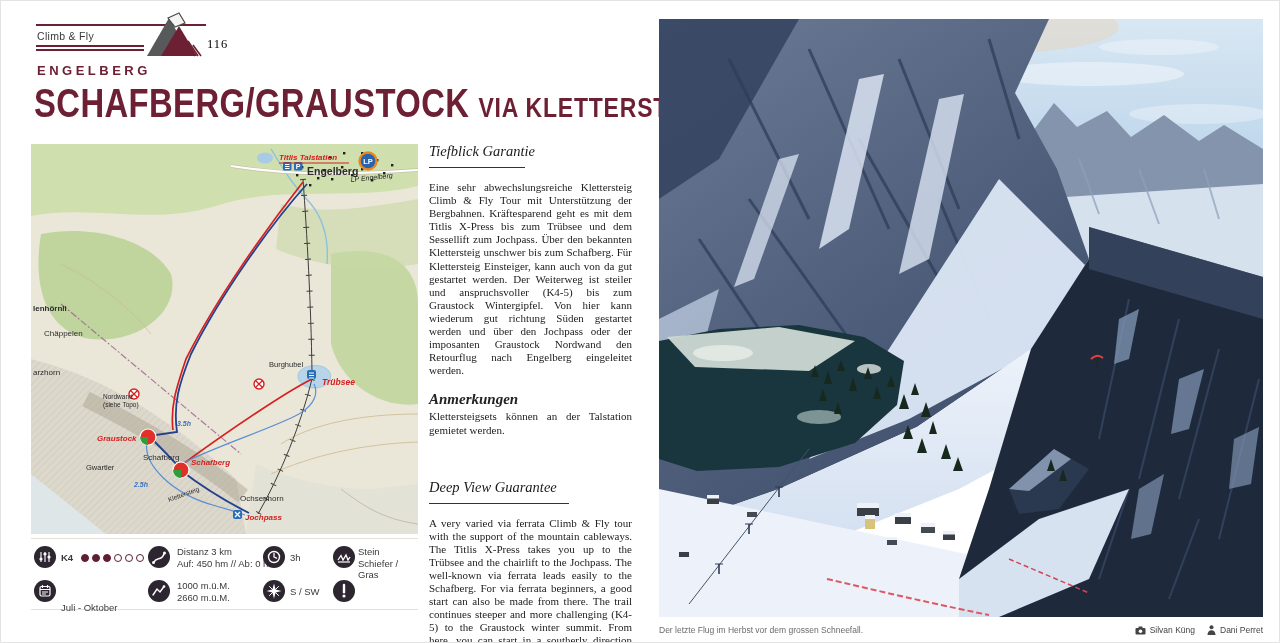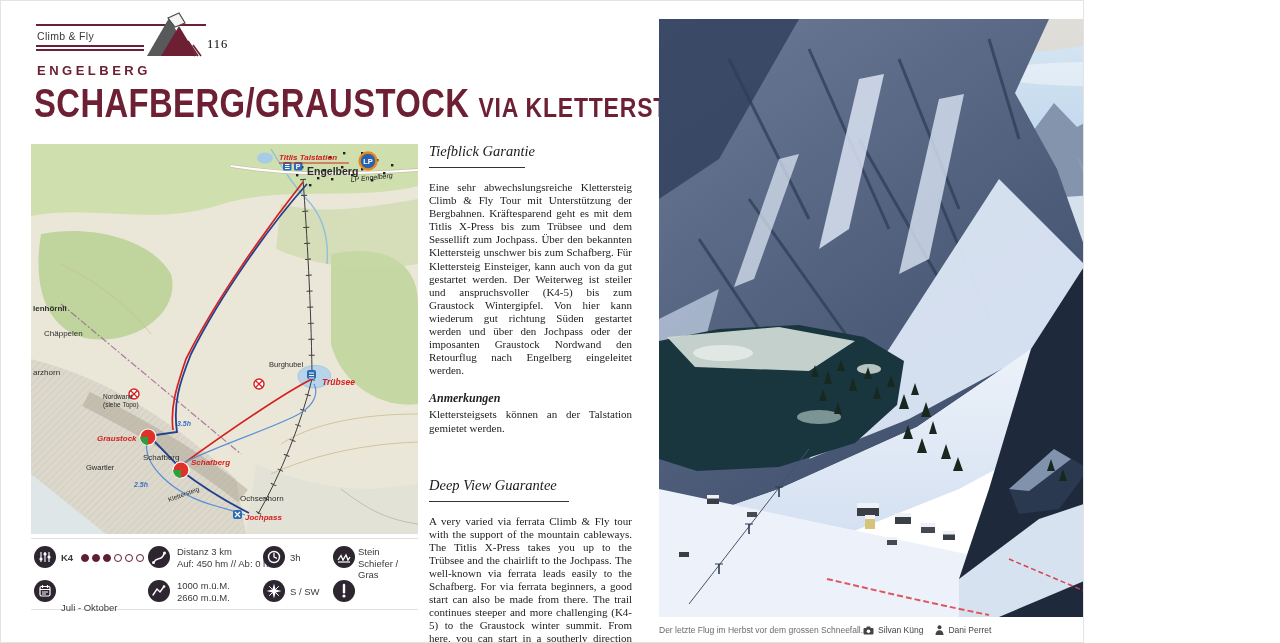--- a/index.html
+++ b/index.html
@@ -1,16 +1,16 @@
 <!DOCTYPE html>
 <html><head>
 <meta charset="utf-8">
 <style>
   html,body{margin:0;padding:0;background:#fff;}
-  #page{position:relative;width:1084px;height:643px;background:#ffffff;overflow:hidden;
+  #page{position:relative;width:1280px;height:643px;background:#ffffff;overflow:hidden;
         border:1px solid #e3e3e3;box-sizing:border-box;
         font-family:"Liberation Sans",sans-serif;color:#222;}
   
   .hdr-line{position:absolute;background:#6d2033;height:1.5px;}
   #hdr-series{position:absolute;left:36px;top:29px;font-size:10.5px;color:#3a3a3a;letter-spacing:.3px;}
   #hdr-logo{position:absolute;left:142px;top:10px;}
   #hdr-page{position:absolute;left:206px;top:36px;font-family:"Liberation Serif",serif;
             font-size:12.5px;color:#000000;letter-spacing:1px;}
   
   #loc{position:absolute;left:36px;top:62px;font-size:13px;font-weight:bold;
@@ -20,33 +20,33 @@
   #title-main{font-size:40px;font-weight:bold;color:#6d2033;letter-spacing:.5px;}
   #title-suffix{font-size:28px;font-weight:bold;color:#6d2033;letter-spacing:1px;}
   
   #map{position:absolute;left:30px;top:143px;width:387px;height:390px;overflow:hidden;}
   
   #textcol{position:absolute;left:428px;top:142px;width:203px;
            font-family:"Liberation Serif",serif;color:#222;}
   .col-h{font-style:italic;font-size:14.5px;color:#1a1a1a;font-weight:normal;margin:0;}
   .col-rule{height:1px;background:#333;margin:7px 0 13px 0;}
   .body-p{font-size:11px;line-height:13.1px;text-align:justify;margin:0;}
-  .sub-h{font-style:italic;font-weight:bold;font-size:12px;margin:14px 0 2px 0;}
+  .sub-h{font-style:italic;font-weight:bold;font-size:15px;margin:14px 0 2px 0;}
   
   .facts-rule{position:absolute;left:30px;width:387px;height:1px;background:#e4e1da;}
   .fact-icon{position:absolute;width:22px;height:22px;}
   .fact-text{position:absolute;font-size:9.5px;line-height:11.5px;color:#3a3a3a;}
   .dots{display:inline-flex;align-items:center;gap:3px;margin-left:8px;}
   .dot{width:8px;height:8px;border:1.5px solid #5d1f31;border-radius:50%;box-sizing:border-box;display:inline-block;}
   .dot.filled{background:#5d1f31;}
   #fact-diff-wrap{display:flex;align-items:center;}
   
   #photo{position:absolute;left:658px;top:18px;width:604px;height:598px;overflow:hidden;}
   #photo-caption-bar{position:absolute;left:658px;top:624px;width:604px;display:flex;
-                     align-items:center;}
+                     justify-content:space-between;align-items:center;}
   #photo-caption{font-size:8.5px;color:#6b6b6b;}
   .credit{display:inline-flex;align-items:center;gap:4px;font-size:8.5px;color:#444;}
   #credits{display:flex;gap:12px;align-items:center;}
   svg text{font-family:"Liberation Sans",sans-serif;}
   .maplbl-red{fill:#d42020;font-style:italic;font-weight:bold;}
   .maplbl-blk{fill:#2b2b2b;}
   .maplbl-blue{fill:#3a6fc4;font-style:italic;font-weight:bold;}
 </style>
 </head>
 <body>

